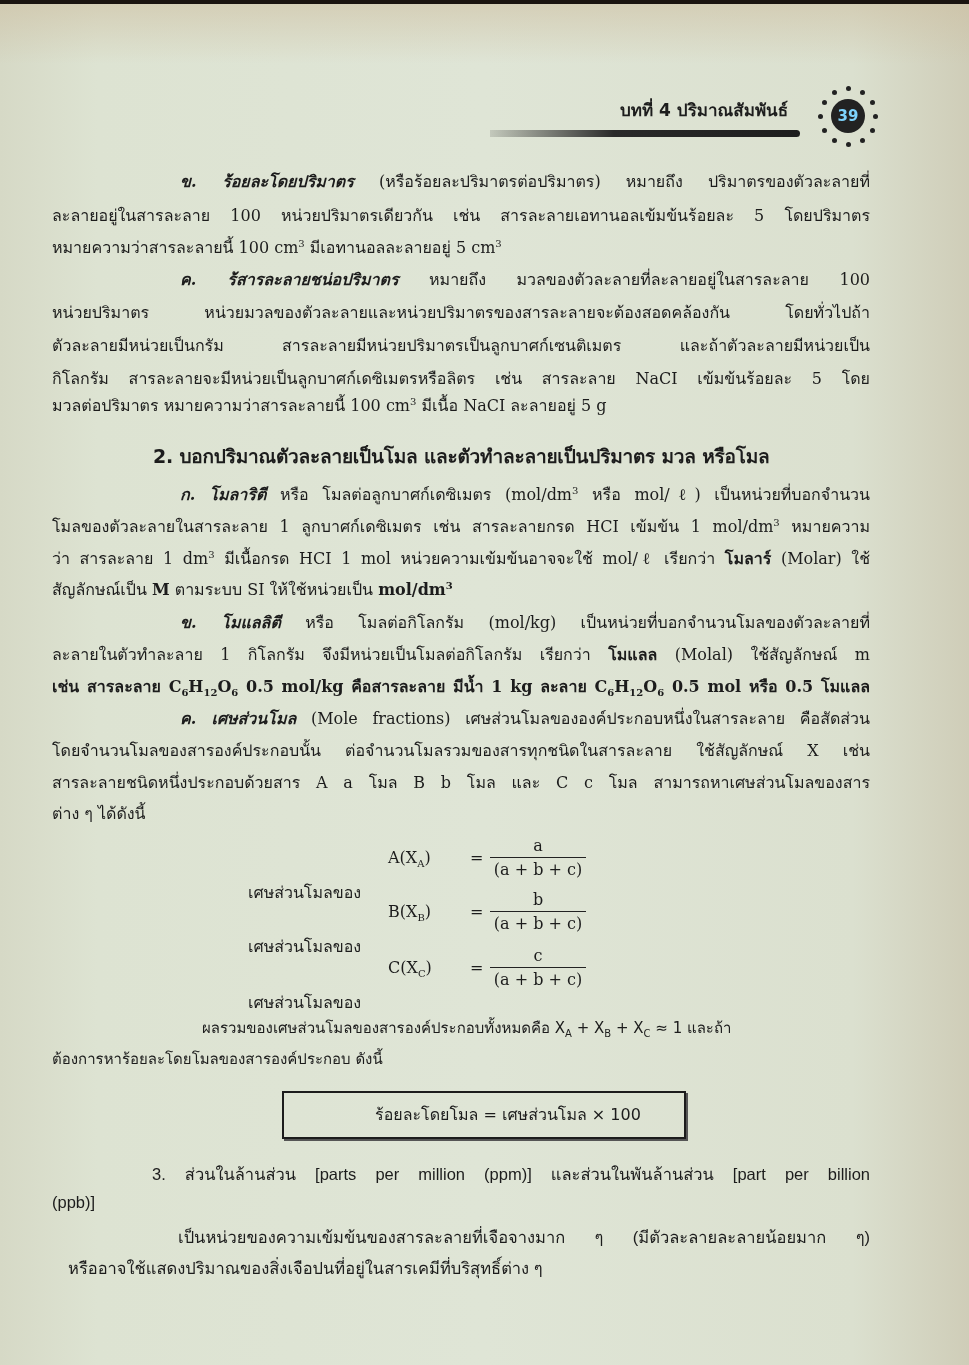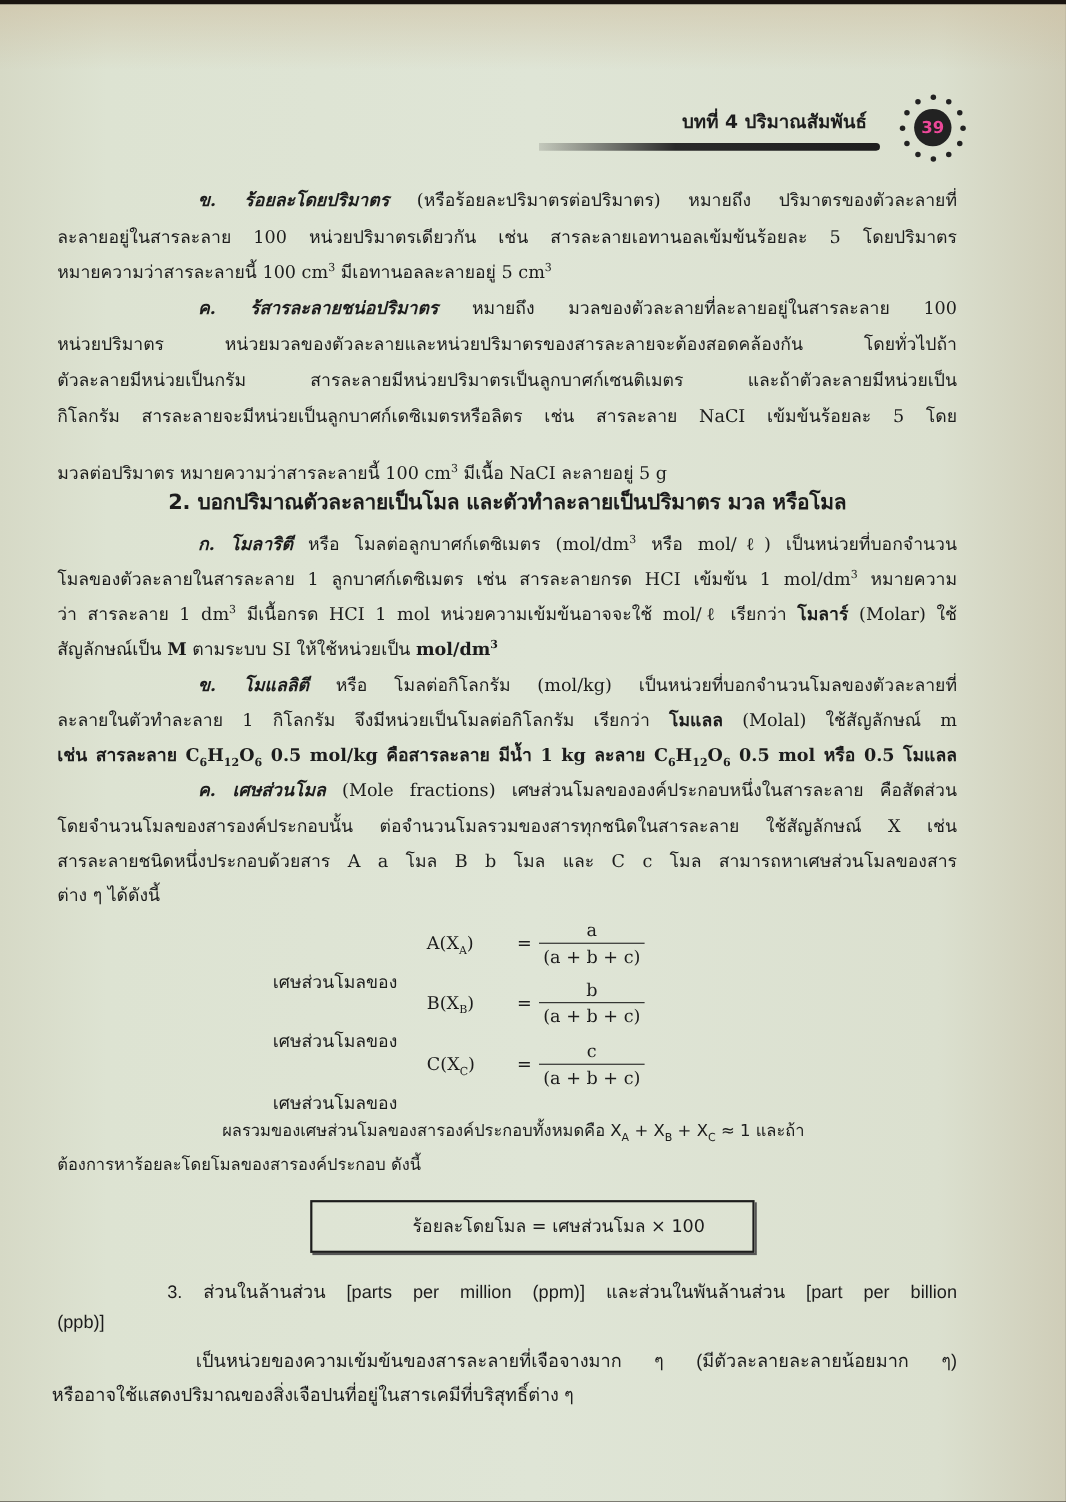--- a/index.html
+++ b/index.html
@@ -25,21 +25,21 @@
   .head-rule {
     position: absolute; left: 490px; top: 126px; width: 310px; height: 7px;
     background: linear-gradient(90deg, rgba(40,40,40,0.15), #2a2a2a 40%, #1e1e1e);
     border-radius: 0 4px 4px 0;
   }
   .page-badge {
     position: absolute; left: 818px; top: 82px; width: 60px; height: 60px;
   }
   .page-badge .circle {
     position: absolute; left: 13px; top: 13px; width: 34px; height: 34px; border-radius: 50%;
-    background: #222; color: #ec4899; font-family: "DejaVu Sans", sans-serif; font-weight: bold;
+    background: #222; color: #7dd3fc; font-family: "DejaVu Sans", sans-serif; font-weight: bold;
     font-size: 15px; line-height: 34px; text-align: center;
   }
   .page-badge .dot {
     position: absolute; width: 5px; height: 5px; border-radius: 50%; background: #222;
   }
   
   .line {
     position: absolute; left: 52px; width: 818px; font-size: 16px; line-height: 20px;
     white-space: nowrap; text-align: justify; text-align-last: justify;
   }
@@ -67,21 +67,21 @@
   }
   .sum-line2 { position: absolute; left: 52px; top: 1043px; font-family: "DejaVu Sans", sans-serif; font-size: 15px; }
   .box {
     position: absolute; left: 282px; top: 1087px; width: 352px; height: 44px;
     border: 2px solid #1c1c1c; box-shadow: 2px 2px 0 #555;
     font-family: "DejaVu Sans", sans-serif; font-size: 16px; line-height: 44px; text-align: center; padding-left: 48px;
   }
   .sec3 { position: absolute; left: 152px; top: 1157px; width: 718px; font-family: "Liberation Sans", sans-serif; font-size: 16.5px; white-space: nowrap; text-align: justify; text-align-last: justify; }
   .sec3b { position: absolute; left: 52px; top: 1189px; font-family: "Liberation Sans", sans-serif; font-size: 16.5px; }
   .sec3c { position: absolute; left: 178px; top: 1220px; width: 692px; font-family: "Liberation Sans", sans-serif; font-size: 16.5px; white-space: nowrap; text-align: justify; text-align-last: justify; }
-  .sec3d { position: absolute; left: 47px; top: 1251px; font-family: "Liberation Sans", sans-serif; font-size: 16.5px; white-space: nowrap; }
+  .sec3d { position: absolute; left: 68px; top: 1251px; font-family: "Liberation Sans", sans-serif; font-size: 16.5px; white-space: nowrap; }
 </style>
 </head>
 <body>
 
 <div class="page">
 
   <div class="running-head">บทที่ 4 ปริมาณสัมพันธ์</div>
   <div class="head-rule"></div>
   <div class="page-badge">
     <span class="dot" style="left:28px;top:0px;"></span>
@@ -106,21 +106,21 @@
   <div class="line last" style="top:234px;">
     <span>หมายความว่าสารละลายนี้ 100 cm</span><sup>3</sup><span> มีเอทานอลละลายอยู่ 5 cm</span><sup>3</sup>
   </div>
 
   <div class="line indent" style="top:266px;">
     <span class="em">ค. ร้สารละลายชน่อปริมาตร</span><span> หมายถึง มวลของตัวละลายที่ละลายอยู่ในสารละลาย 100</span>
   </div>
   <div class="line" style="top:299px;">หน่วยปริมาตร หน่วยมวลของตัวละลายและหน่วยปริมาตรของสารละลายจะต้องสอดคล้องกัน โดยทั่วไปถ้า</div>
   <div class="line" style="top:332px;">ตัวละลายมีหน่วยเป็นกรัม สารละลายมีหน่วยปริมาตรเป็นลูกบาศก์เซนติเมตร และถ้าตัวละลายมีหน่วยเป็น</div>
   <div class="line" style="top:365px;">กิโลกรัม สารละลายจะมีหน่วยเป็นลูกบาศก์เดซิเมตรหรือลิตร เช่น สารละลาย NaCI เข้มข้นร้อยละ 5 โดย</div>
-  <div class="line last" style="top:416px;">
+  <div class="line last" style="top:392px;">
     <span>มวลต่อปริมาตร หมายความว่าสารละลายนี้ 100 cm</span><sup>3</sup><span> มีเนื้อ NaCI ละลายอยู่ 5 g</span>
   </div>
 
   <div class="section-title">2. บอกปริมาณตัวละลายเป็นโมล และตัวทำละลายเป็นปริมาตร มวล หรือโมล</div>
 
   <div class="line indent" style="top:481px;">
     <span class="em">ก. โมลาริตี</span><span> หรือ โมลต่อลูกบาศก์เดซิเมตร (mol/dm</span><sup>3</sup><span> หรือ mol/ℓ) เป็นหน่วยที่บอกจำนวน</span>
   </div>
   <div class="line" style="top:513px;">
     <span>โมลของตัวละลายในสารละลาย 1 ลูกบาศก์เดซิเมตร เช่น สารละลายกรด HCI เข้มข้น 1 mol/dm</span><sup>3</sup><span> หมายความ</span>

